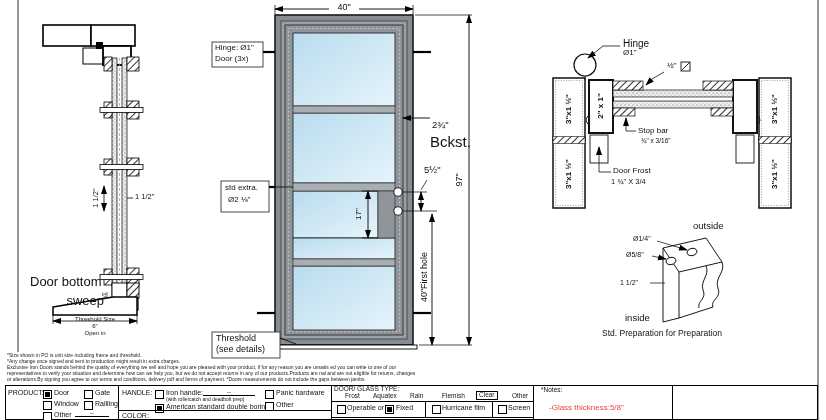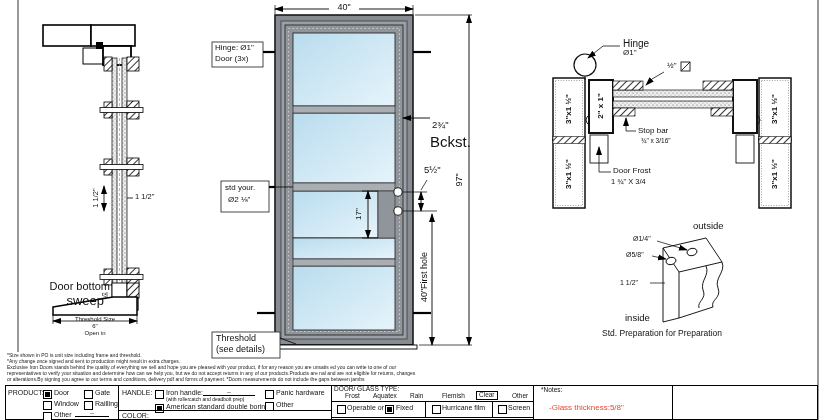--- a/index.html
+++ b/index.html
@@ -213,39 +213,39 @@
       <line x1="657" y1="241" x2="687" y2="250" stroke-width="0.7" marker-end="url(#ar)"></line>
       <line x1="652" y1="256" x2="666" y2="259" stroke-width="0.7" marker-end="url(#ar)"></line>
       <line x1="650" y1="283" x2="665" y2="283" stroke-width="0.7"></line>
     </g>
   </svg>
 
   <div class="rotc" style="left:96px;top:198px">
       <span style="font-size:7.5px">1 1/2"</span>
     </div>
   <span class="lbl" style="left:135px;top:193px;font-size:7.5px">1 1/2"</span>
-  <span class="lbl" style="left:30px;top:281px;width:80px;text-align:right;font-size:11px">Door bottom</span>
+  <span class="lbl" style="left:30px;top:275px;width:80px;text-align:left;font-size:13px">Door bottom</span>
   <span class="lbl" style="left:30px;top:294px;width:74px;text-align:right;font-size:13px">sweep</span>
   <div class="rotc" style="left:104px;top:296px">
       <span style="font-size:5px">1/2</span>
     </div>
   <span class="lbl" style="left:55px;top:316px;width:80px;text-align:center;font-size:6px">Threshold Size</span>
   <span class="lbl" style="left:55px;top:323px;width:80px;text-align:center;font-size:6px">6"</span>
   <span class="lbl" style="left:55px;top:330px;width:80px;text-align:center;font-size:6px">Open in</span>
 
   <span class="lbl" style="left:330px;top:3px;width:28px;text-align:center;font-size:9px;background:#fff">40"</span>
   <div class="rotc" style="left:459px;top:180px">
       <span style="font-size:9px">97"</span>
     </div>
   <span class="lbl" style="left:215px;top:44px;font-size:8px">Hinge: Ø1"</span>
   <span class="lbl" style="left:215px;top:55px;font-size:8px">Door (3x)</span>
   <span class="lbl" style="left:432px;top:120px;font-size:9.5px">2¾"</span>
   <span class="lbl" style="left:430px;top:134px;font-size:15px">Bckst.</span>
   <span class="lbl" style="left:424px;top:165px;font-size:9.5px">5½"</span>
-  <span class="lbl" style="left:225px;top:184px;font-size:8px">std your.</span>
+  <span class="lbl" style="left:225px;top:184px;font-size:8px">std extra.</span>
   <span class="lbl" style="left:228px;top:196px;font-size:8px">Ø2 ⅛"</span>
   <div class="rotc" style="left:359px;top:214px">
       <span style="font-size:8px">17"</span>
     </div>
   <div class="rotc" style="left:424px;top:277px">
       <span style="font-size:9px">40"First hole</span>
     </div>
   <span class="lbl" style="left:216px;top:334px;font-size:9px">Threshold</span>
   <span class="lbl" style="left:216px;top:345px;font-size:9px">(see details)</span>
 

